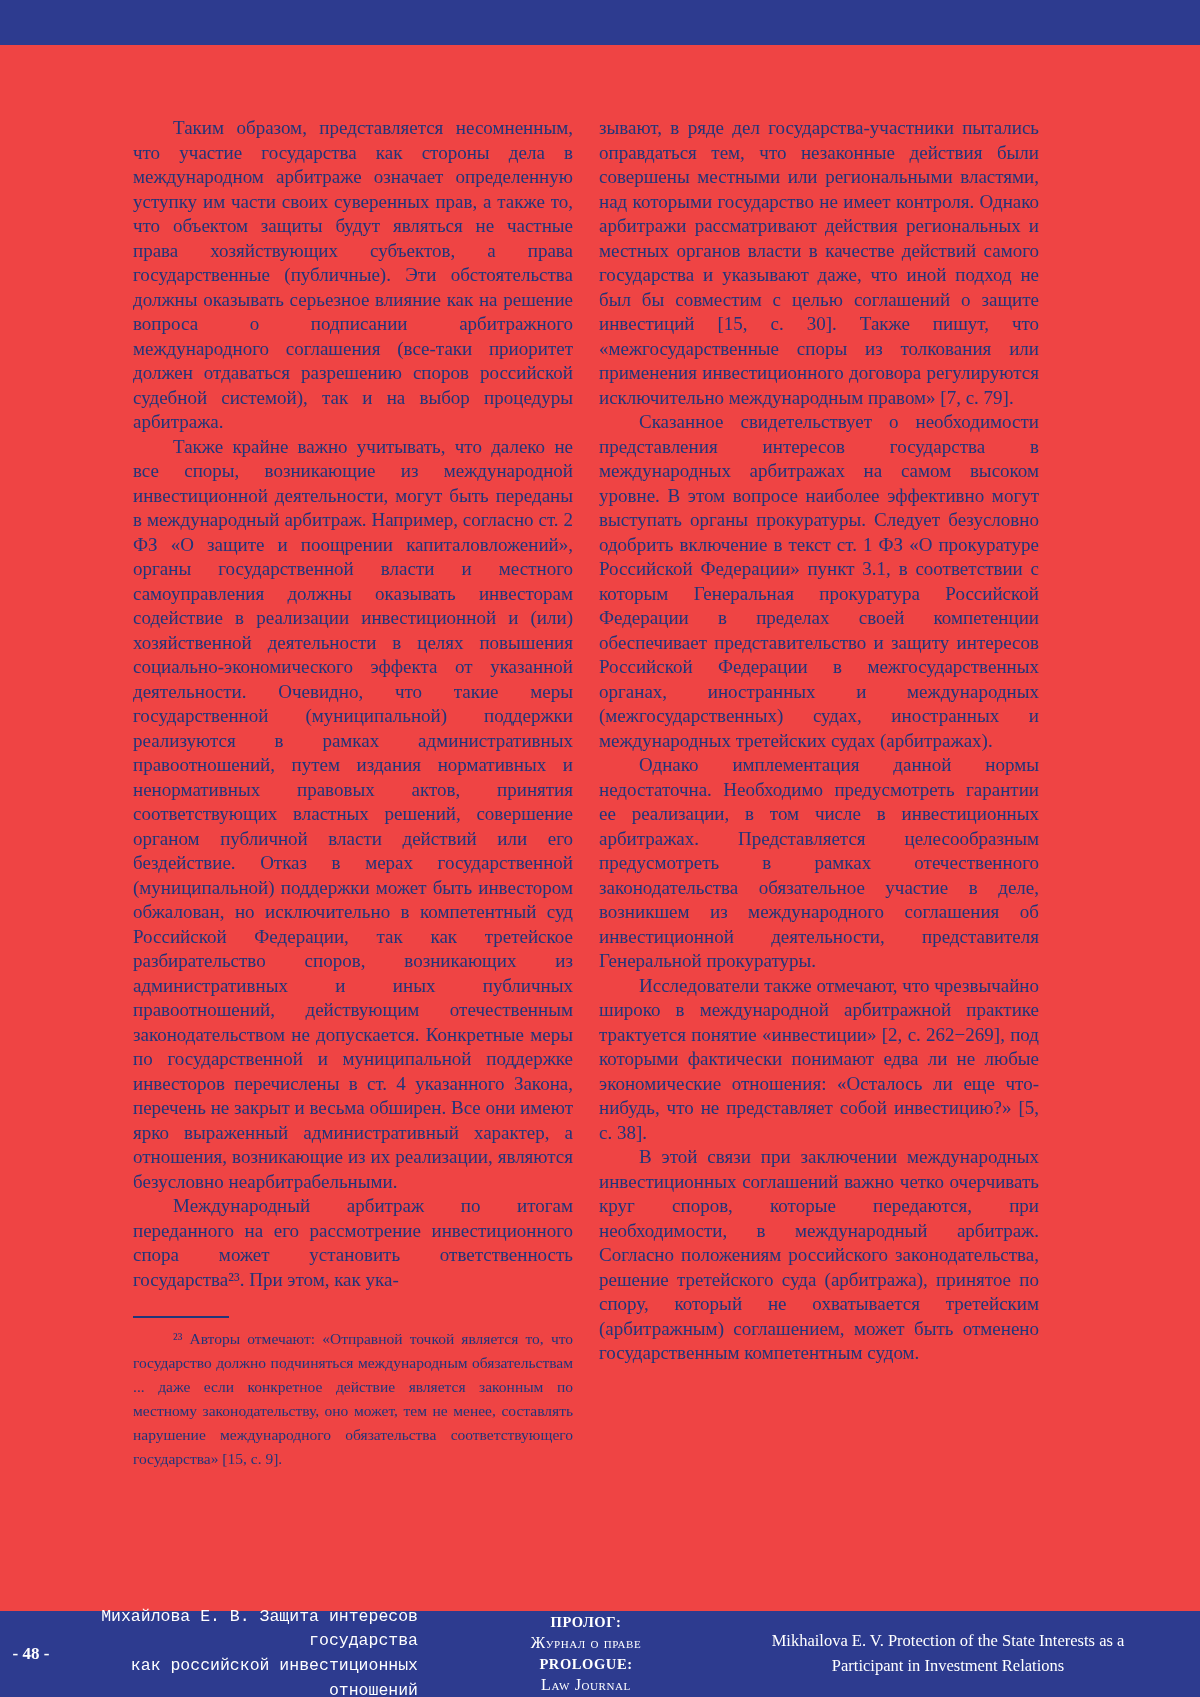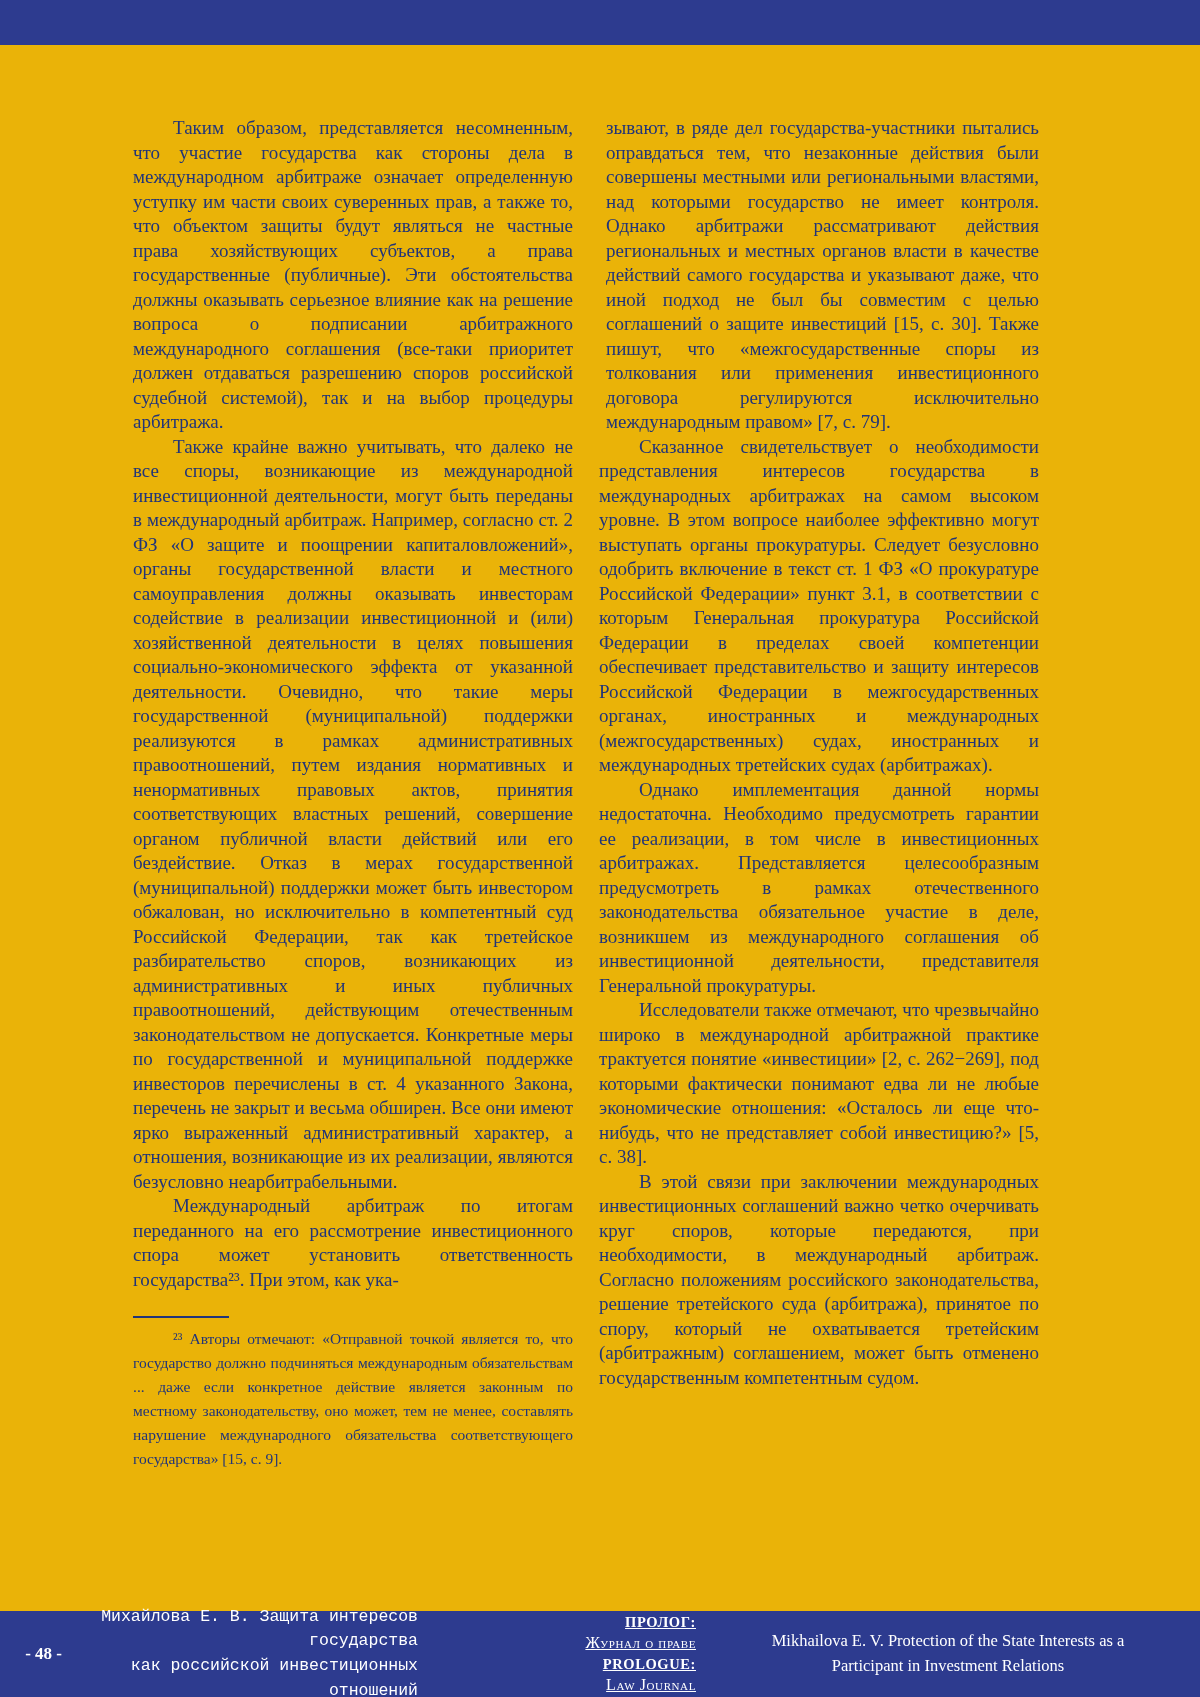--- a/index.html
+++ b/index.html
@@ -9,21 +9,21 @@
   *{box-sizing:border-box;}
   html,body{margin:0;padding:0;}
   body{
     width:1200px;height:1697px;
     background:#e8e8e8;
     font-family:"Liberation Serif", serif;
   }
   .page{
     position:relative;
     width:1200px;height:1697px;
-    background:#eab308;
+    background:#ef4444;
     overflow:hidden;
   }
   .top-bar{
     position:absolute;top:0;left:0;
     width:100%;height:45px;
     background:var(--bar);
   }
   .content{
     position:absolute;
     top:116px;left:133px;
@@ -35,21 +35,21 @@
   .para{
     margin:0;
     text-align:justify;
     font-size:19px;
     line-height:24.5px;
     color:var(--ink);
     text-indent:40px;
     hyphens:auto;
     -webkit-hyphens:auto;
   }
-  .para.no-indent{text-indent:0;margin-left:7px;}
+  .para.no-indent{text-indent:0;}
   .footnote-block{margin-top:24px;}
   .footnote-rule{
     width:96px;height:2px;
     background:var(--ink);
     margin:0 0 9px 0;
   }
   .footnote{
     margin:0;
     text-align:justify;
     font-size:15.5px;
@@ -62,40 +62,39 @@
   .footer-bar{
     position:absolute;left:0;bottom:0;
     width:100%;height:86px;
     background:var(--bar);
     color:#ffffff;
     display:flex;
     align-items:center;
   }
   .page-number{
     width:62px;
-    text-align:right;
+    text-align:center;
     font-weight:bold;
     font-size:17px;
     flex:0 0 auto;
   }
   .citation-ru{
     flex:0 0 auto;
     width:356px;
     text-align:right;
     font-size:16.5px;
     line-height:1.5;
     font-family:Liberation Mono, monospace;
   }
   .journal-block{
     flex:0 0 auto;
     width:220px;
     margin-left:58px;
-    text-align:right;
+    text-align:center;
     line-height:1.38;
-    text-decoration:underline;
   }
   .j-bold{
     font-weight:bold;
     font-size:14.5px;
     letter-spacing:0.6px;
   }
   .j-caps{
     font-variant:small-caps;
     font-size:16px;
     letter-spacing:0.6px;

